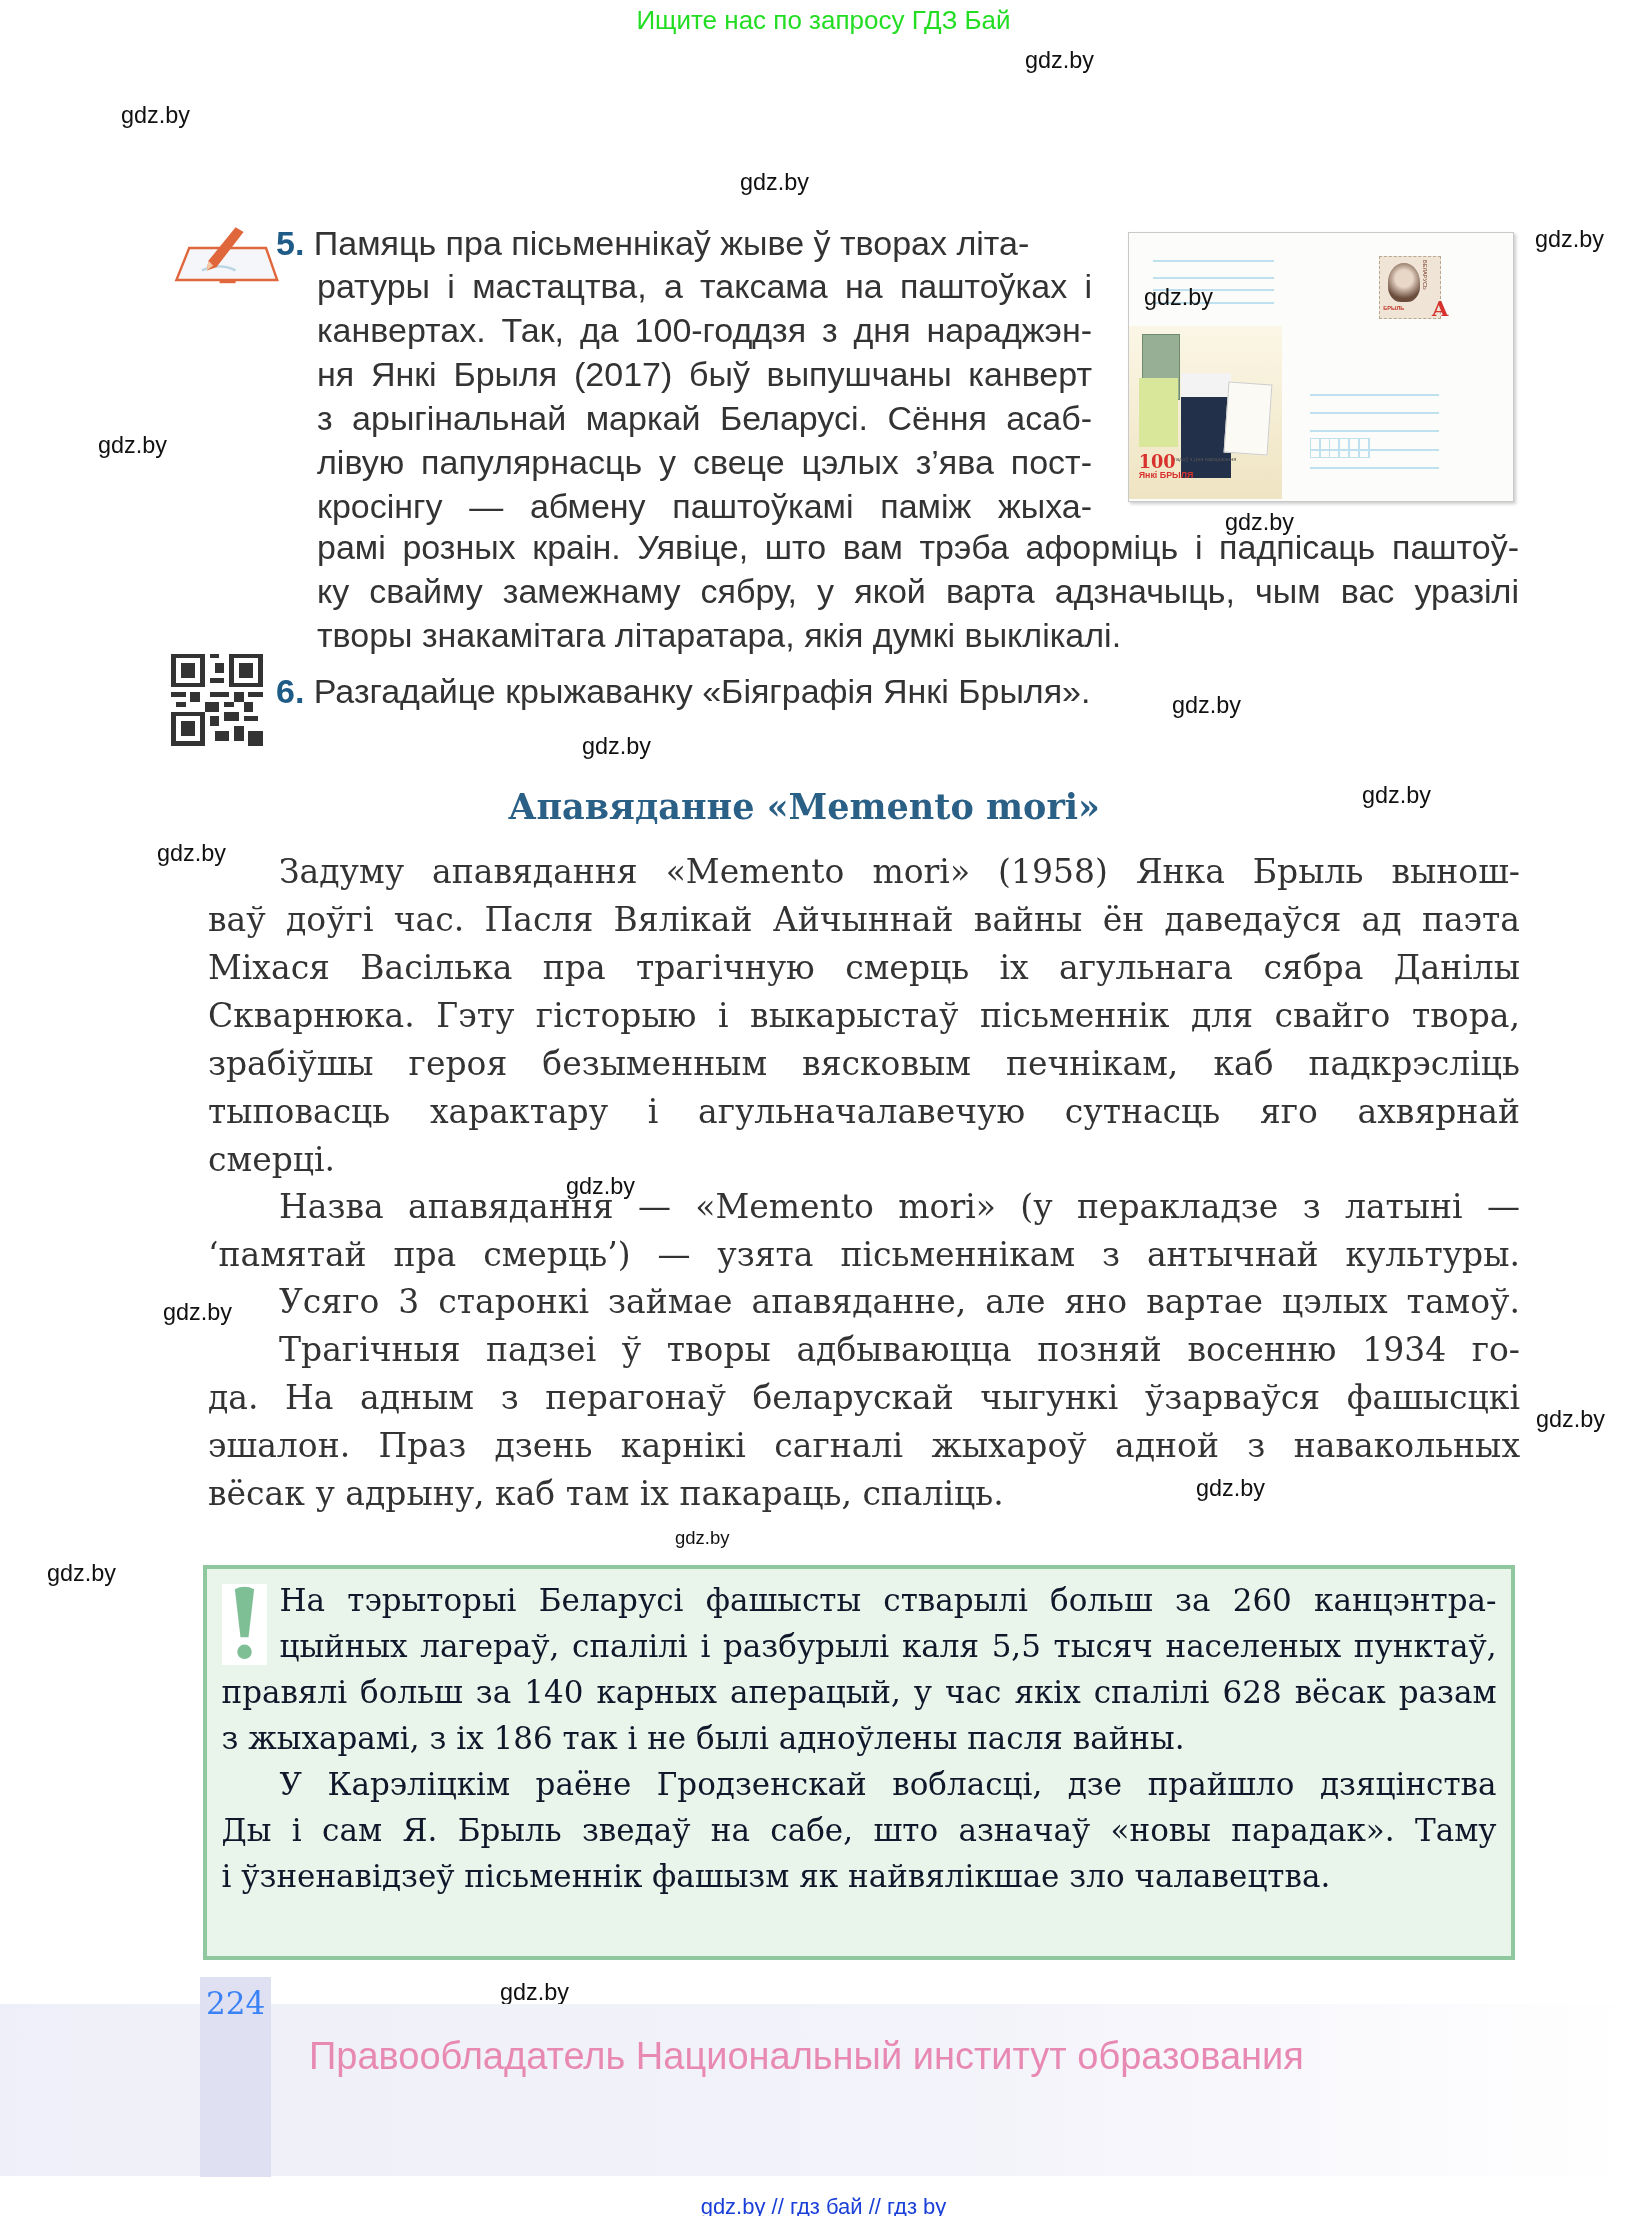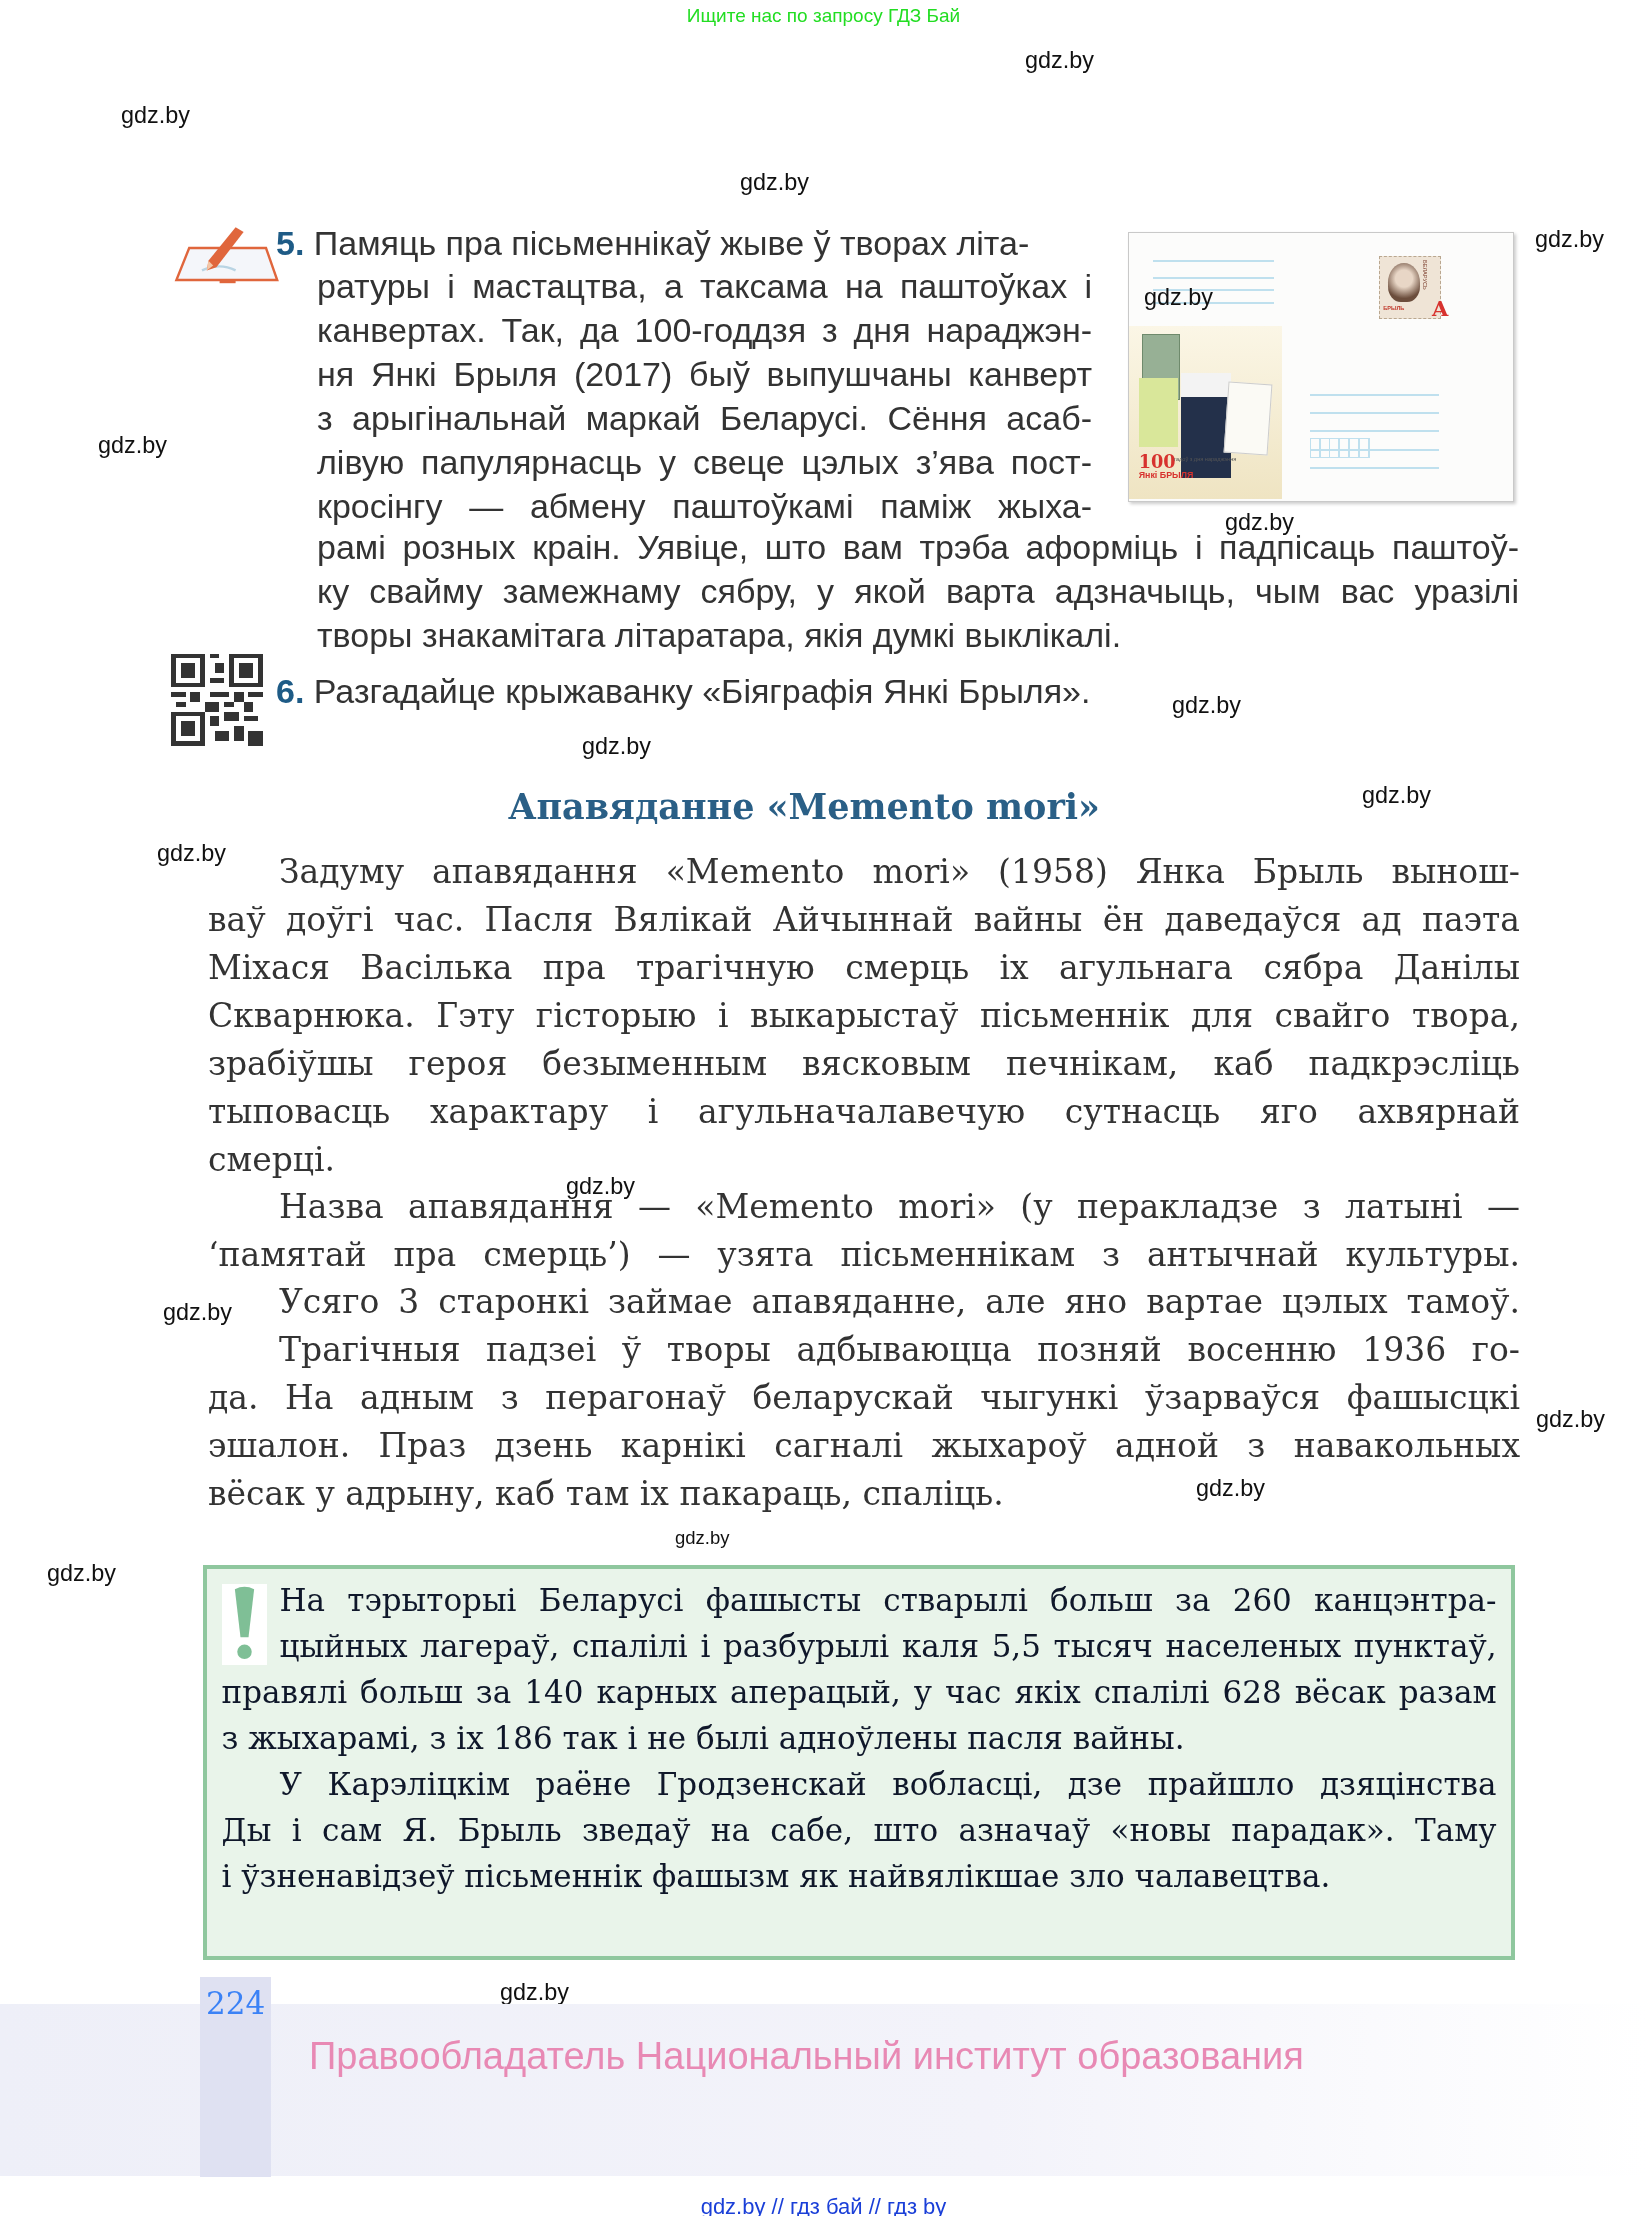--- a/index.html
+++ b/index.html
@@ -1,19 +1,19 @@
 <!DOCTYPE html>
 <html style="font-size:13px"><head>
 <meta charset="utf-8">
 <style>
   html, body { margin:0; padding:0; background:#ffffff; }
   body { width:1647px; height:2216px; position:relative; overflow:hidden; }
   .abs { position:absolute; }
   .wm { position:absolute; font-family:"Liberation Sans", sans-serif; font-size:23.4px; color:#111; white-space:nowrap; }
-  .top-banner { position:absolute; left:0; width:1647px; top:4.8px; text-align:center; font-family:"Liberation Sans", sans-serif; font-size:19px; color:#22dd22; }
+  .top-banner { position:absolute; left:0; width:1647px; top:4.8px; text-align:center; font-family:"Liberation Sans", sans-serif; font-size:26px; color:#22dd22; }
   .task { position:absolute; font-family:"Liberation Sans", sans-serif; font-size:34px; line-height:44px; color:#333; }
   .task .num { color:#1e5b86; font-weight:bold; }
   .line { display:block; white-space:nowrap; }
   .just { text-align:justify; text-align-last:justify; display:block; }
   .heading { position:absolute; left:0; width:1608px; top:786px; text-align:center; font-family:"DejaVu Serif", serif; font-size:35px; font-weight:bold; color:#2a5f86; }
   .body-text { position:absolute; left:208px; width:1312px; font-family:"DejaVu Serif", serif; font-size:33px; line-height:48px; color:#333; }
   .body-text .ln { display:block; white-space:nowrap; text-align-last:justify; text-align:justify; }
   .body-text .ln.last { text-align-last:left; }
   .body-text .ind { padding-left:71px; }
   .note { position:absolute; left:203px; top:1565px; width:1312px; height:395px; background:#e9f4ea; border:4px solid #8fc79e; box-sizing:border-box; }
@@ -160,21 +160,21 @@
   <span class="ln last">смерці.</span>
 </div>
 <div class="body-text" style="top:1183px">
   <span class="ln ind">Назва апавядання — «Memento mori» (у перакладзе з латыні —</span>
   <span class="ln">‘памятай пра смерць’) — узята пісьменнікам з антычнай культуры.</span>
 </div>
 <div class="body-text" style="top:1278px">
   <span class="ln ind">Усяго 3 старонкі займае апавяданне, але яно вартае цэлых тамоў.</span>
 </div>
 <div class="body-text" style="top:1326px">
-  <span class="ln ind">Трагічныя падзеі ў творы адбываюцца позняй восенню 1936 го-</span>
+  <span class="ln ind">Трагічныя падзеі ў творы адбываюцца позняй восенню 1934 го-</span>
   <span class="ln">да. На адным з перагонаў беларускай чыгункі ўзарваўся фашысцкі</span>
   <span class="ln">эшалон. Праз дзень карнікі сагналі жыхароў адной з навакольных</span>
   <span class="ln last">вёсак у адрыну, каб там іх пакараць, спаліць.</span>
 </div>
 
 <div class="note">
   <div class="excl">
     <svg width="45" height="81" viewBox="0 0 56 100">
       <path d="M16 6 Q28 0 40 6 L33 66 L23 66 Z" fill="#7fbf96"></path>
       <circle cx="28" cy="84" r="9" fill="#7fbf96"></circle>

